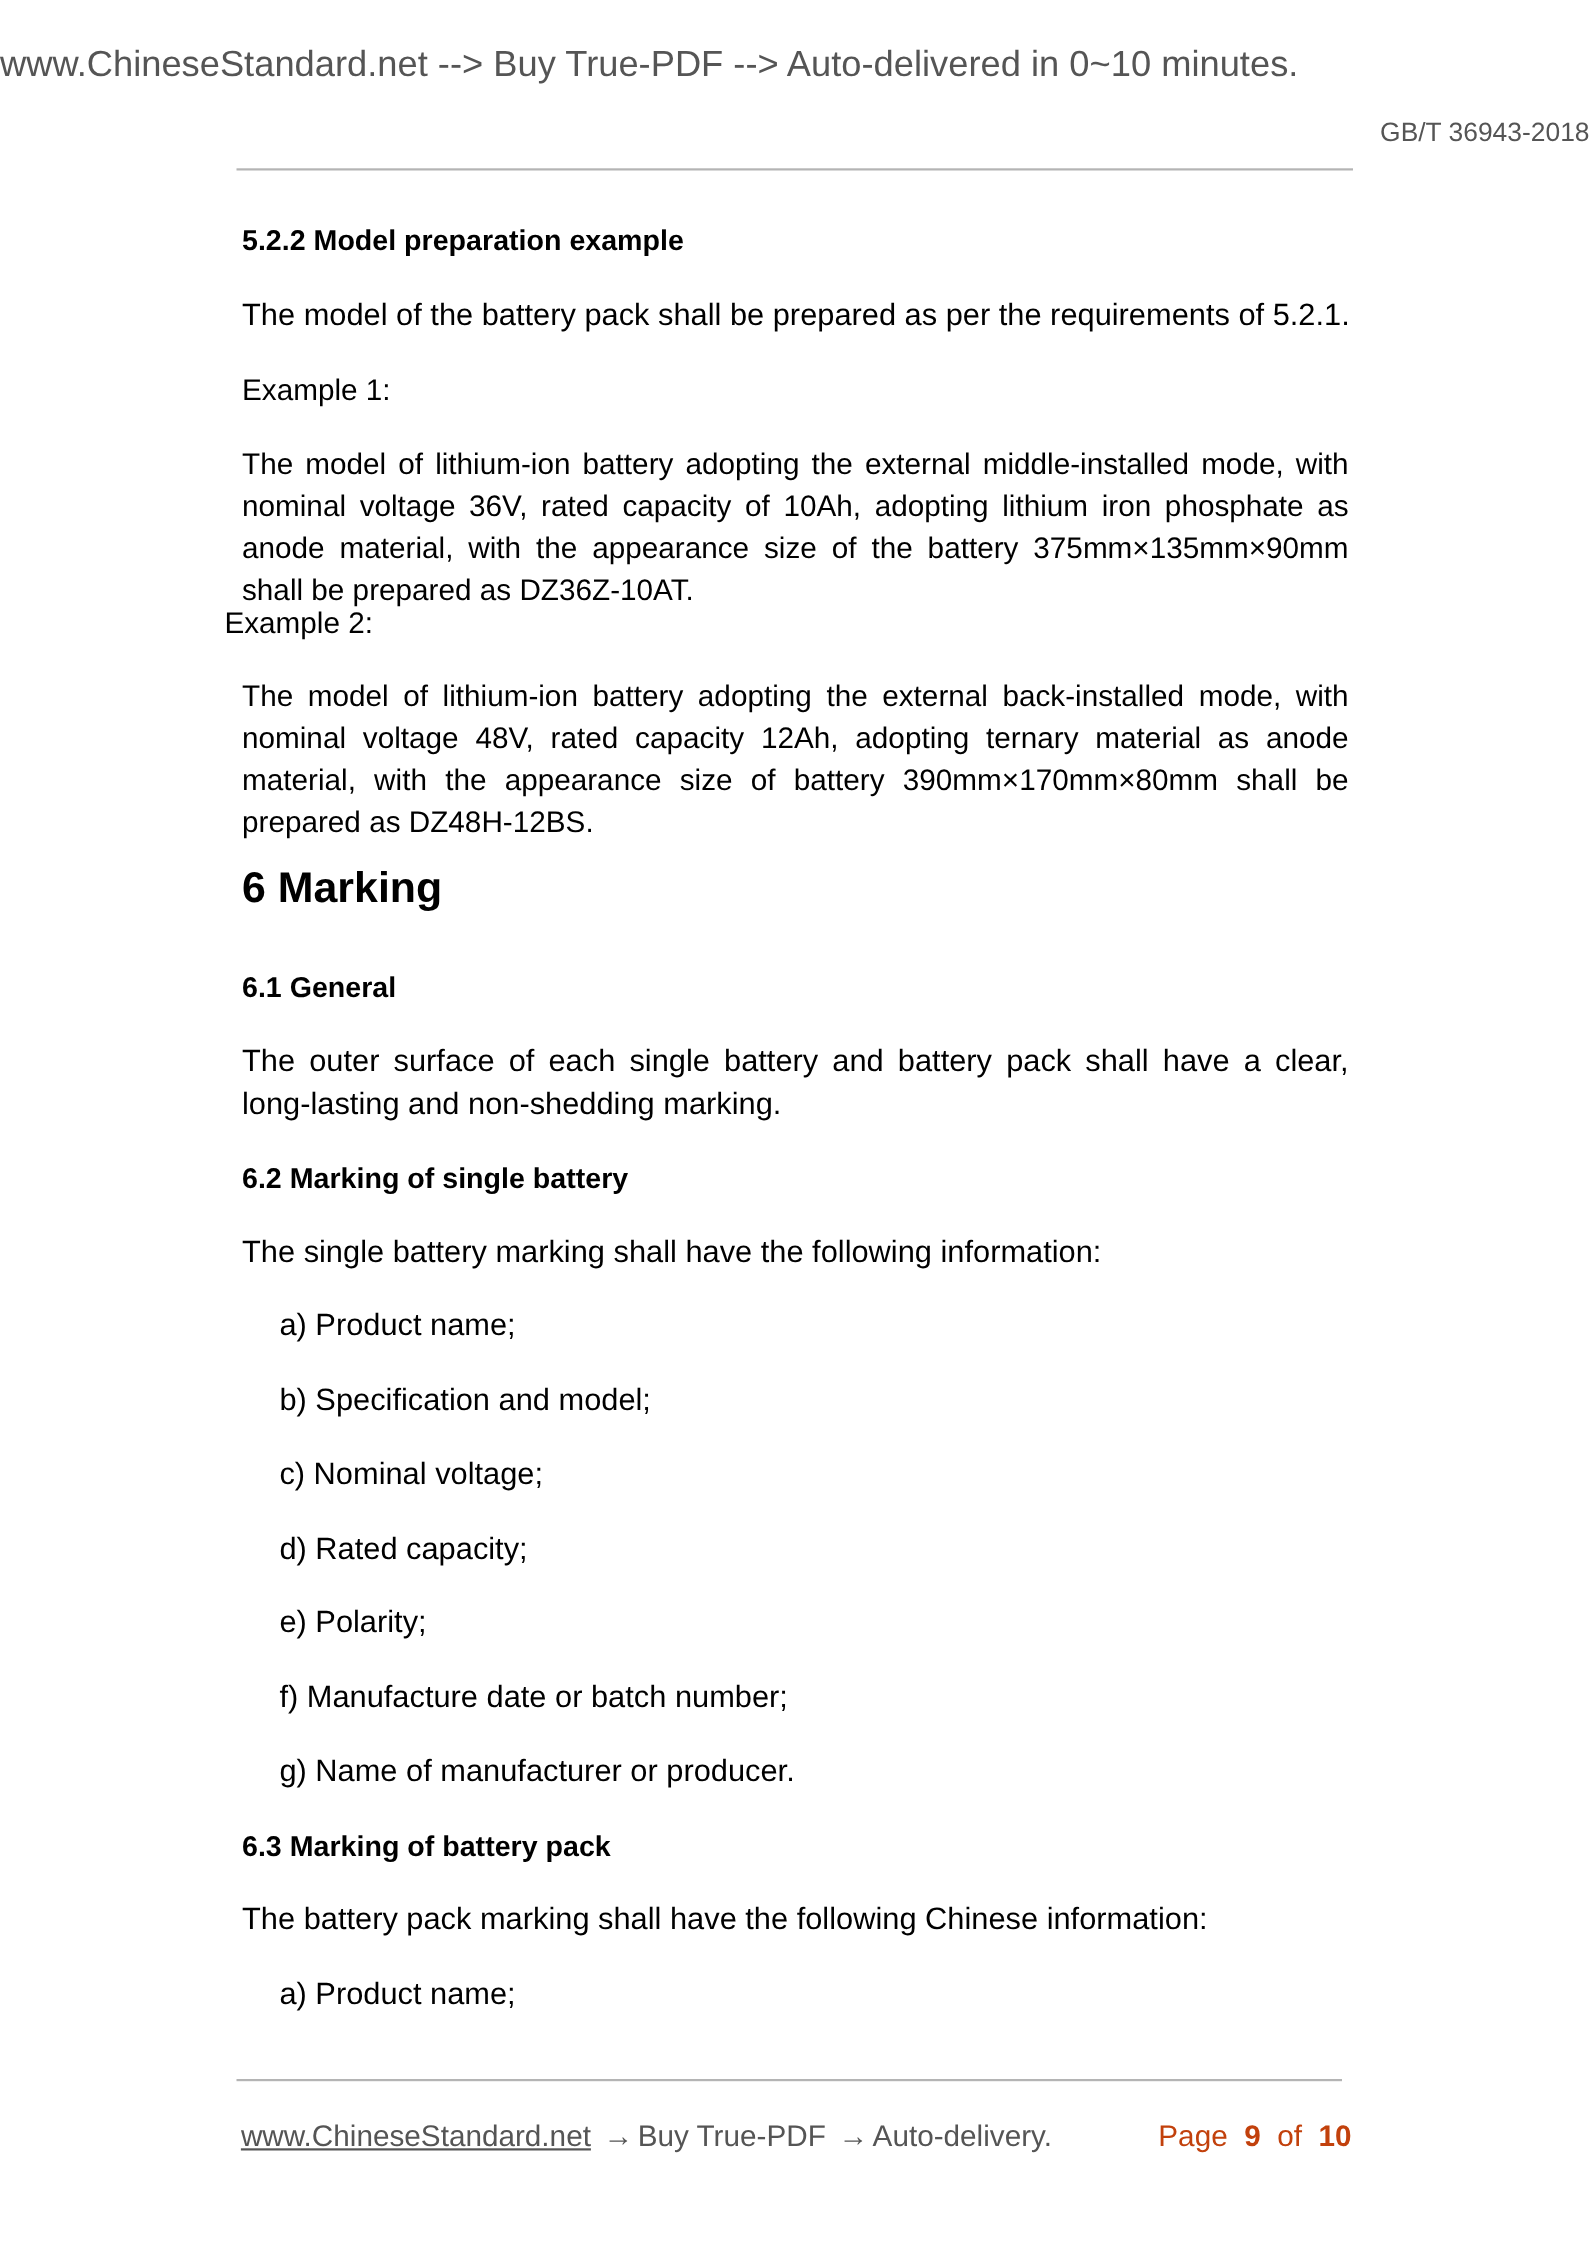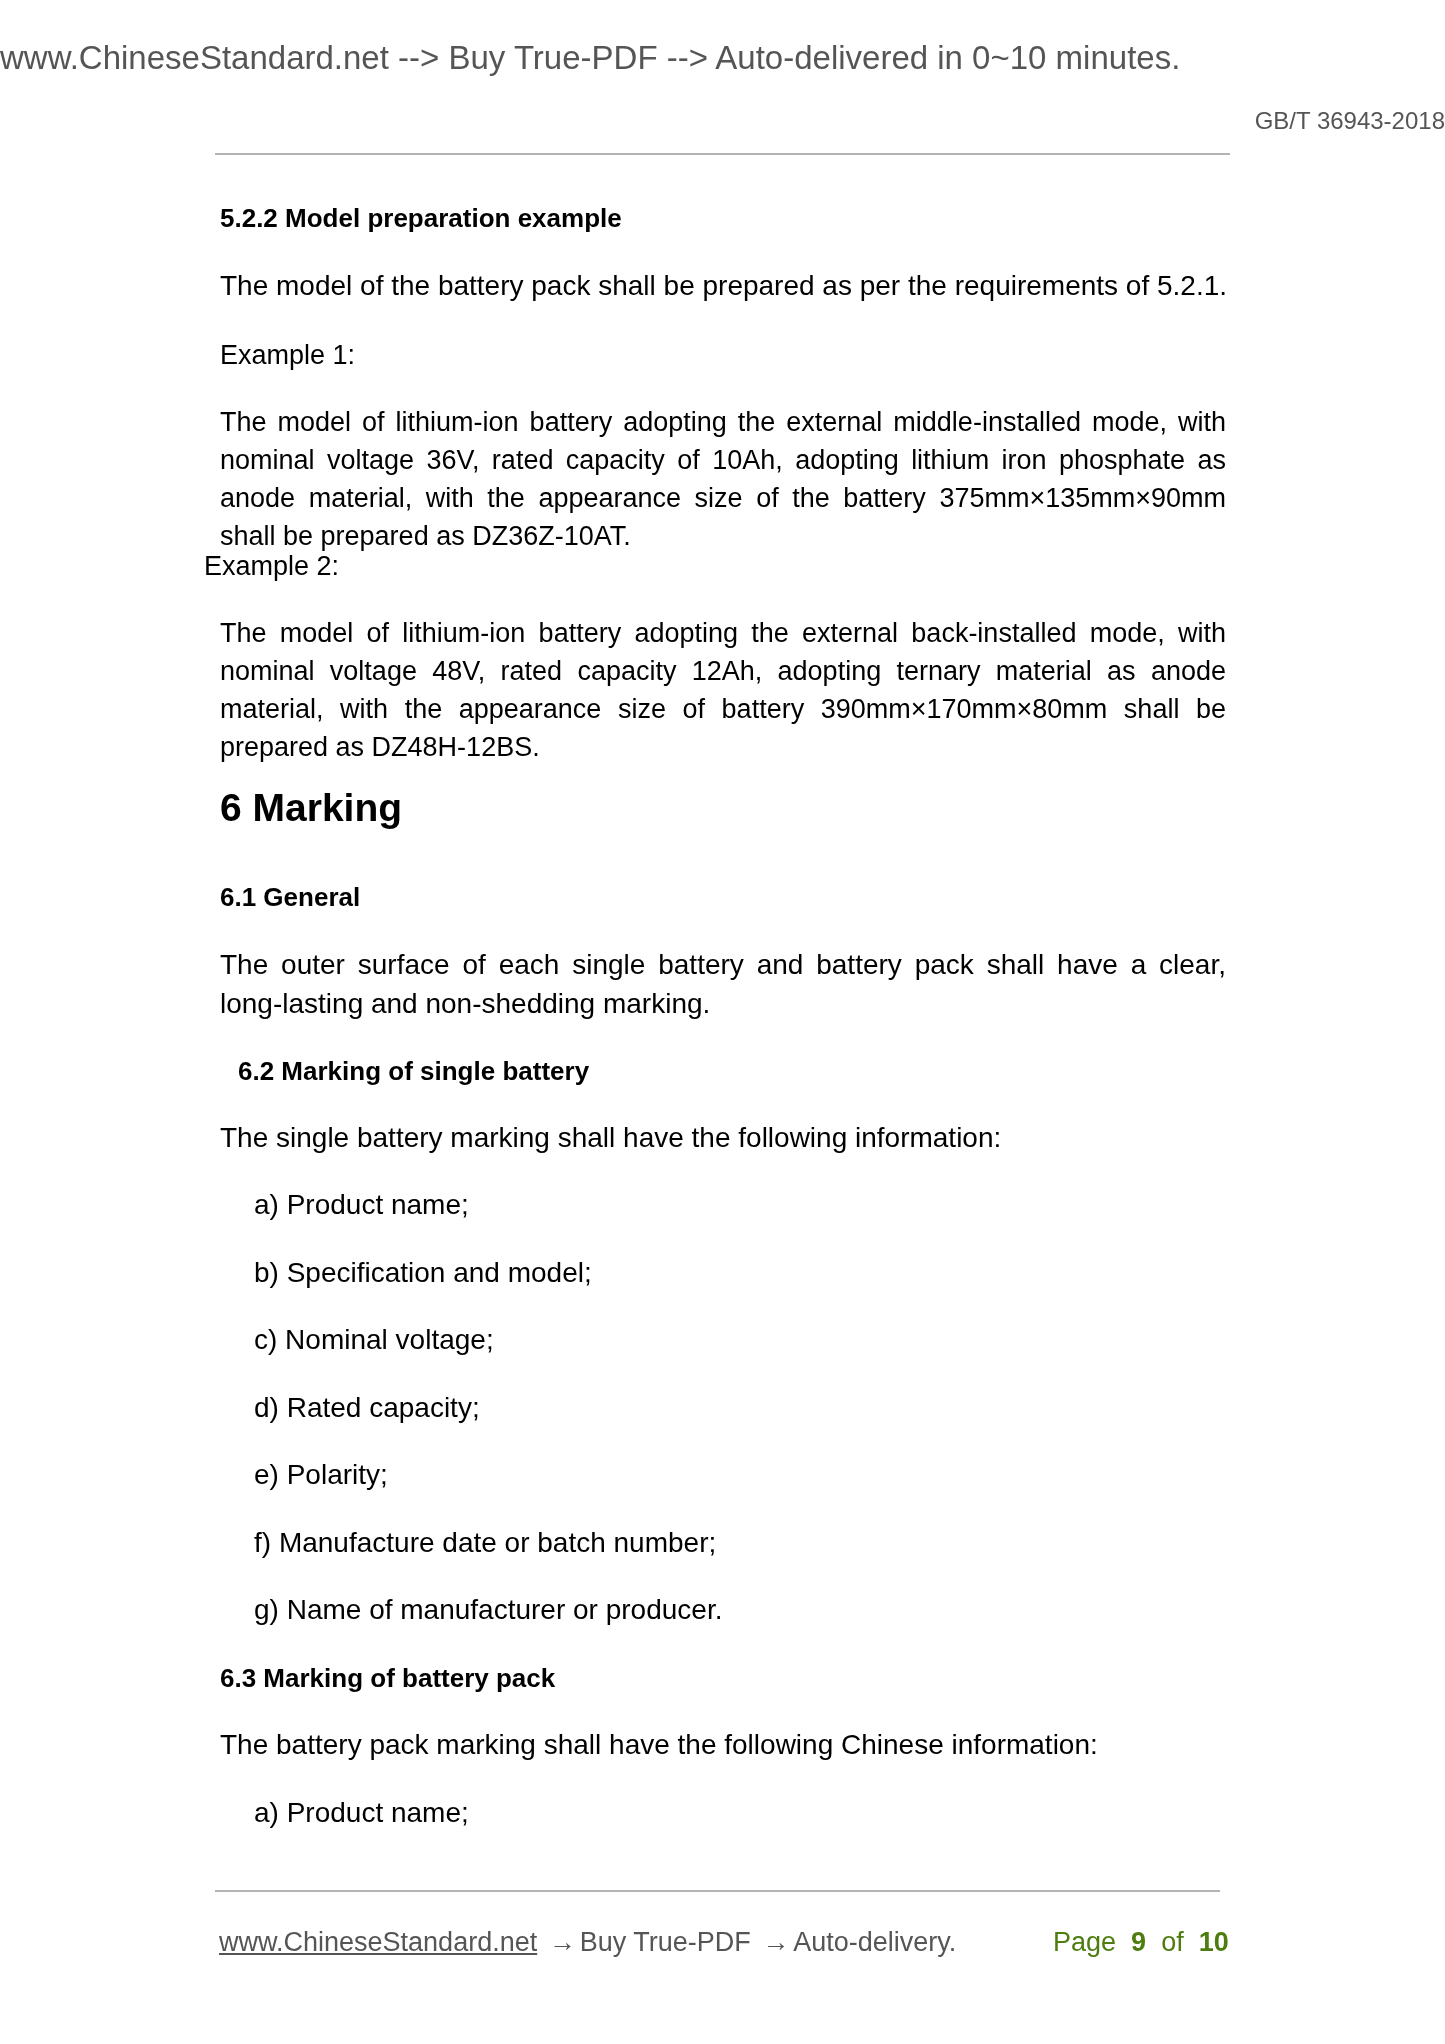--- a/index.html
+++ b/index.html
@@ -15,21 +15,21 @@
   .h1 { font-weight: bold; font-size: 39px; line-height: 46px; }
   .body { font-size: 28px; line-height: 38px; }
   .small { font-size: 27px; line-height: 38px; }
   .para { position: absolute; left: 220px; width: 1006px; white-space: normal;
           text-align: justify; text-align-last: left; }
   .para.small { line-height: 38px; }
   .para.body { line-height: 39px; }
   .li { left: 254px; }
   .footer-link { color: #555555; text-decoration: underline; }
   .footer { left: 219px; top: 1925px; font-size: 27px; color: #555555; line-height: 34px; }
-  .footer-page { left: 1053px; top: 1925px; font-size: 27px; color: #4d7c0f; line-height: 34px; }
+  .footer-page { left: 1053px; top: 1925px; font-size: 27px; color: #c2410c; line-height: 34px; }
   .footer-page b { font-weight: bold; }
   .arrow { display: inline-block; margin: 0 4px; }
 </style>
 </head>
 <body>
 
 <div class="abs top-banner">www.ChineseStandard.net --&gt; Buy True-PDF --&gt; Auto-delivered in 0~10 minutes.</div>
 <div class="abs doc-code">GB/T 36943-2018</div>
 <div class="rule" style="left:215px; width:1015px; top:153px;"></div>
 
@@ -38,21 +38,21 @@
 <div class="abs small" style="left:220px; top:336px;">Example 1:</div>
 <div class="para small" style="top:403px;">The model of lithium-ion battery adopting the external middle-installed mode, with nominal voltage 36V, rated capacity of 10Ah, adopting lithium iron phosphate as anode material, with the appearance size of the battery 375mm×135mm×90mm shall be prepared as DZ36Z-10AT.</div>
 <div class="abs small" style="left:204px; top:547px;">Example 2:</div>
 <div class="para small" style="top:614px;">The model of lithium-ion battery adopting the external back-installed mode, with nominal voltage 48V, rated capacity 12Ah, adopting ternary material as anode material, with the appearance size of battery 390mm×170mm×80mm shall be prepared as DZ48H-12BS.</div>
 
 <div class="abs h1" style="left:220px; top:785px;">6 Marking</div>
 
 <div class="abs h3" style="left:220px; top:881px;">6.1 General</div>
 <div class="para body" style="top:945px;">The outer surface of each single battery and battery pack shall have a clear, long-lasting and non-shedding marking.</div>
 
-<div class="abs h3" style="left:238px; top:1055px;">6.2 Marking of single battery</div>
+<div class="abs h3" style="left:220px; top:1055px;">6.2 Marking of single battery</div>
 <div class="abs body" style="left:220px; top:1119px;">The single battery marking shall have the following information:</div>
 <div class="abs body li" style="top:1186px;">a) Product name;</div>
 <div class="abs body li" style="top:1254px;">b) Specification and model;</div>
 <div class="abs body li" style="top:1321px;">c) Nominal voltage;</div>
 <div class="abs body li" style="top:1389px;">d) Rated capacity;</div>
 <div class="abs body li" style="top:1456px;">e) Polarity;</div>
 <div class="abs body li" style="top:1524px;">f) Manufacture date or batch number;</div>
 <div class="abs body li" style="top:1591px;">g) Name of manufacturer or producer.</div>
 
 <div class="abs h3" style="left:220px; top:1662px;">6.3 Marking of battery pack</div>

